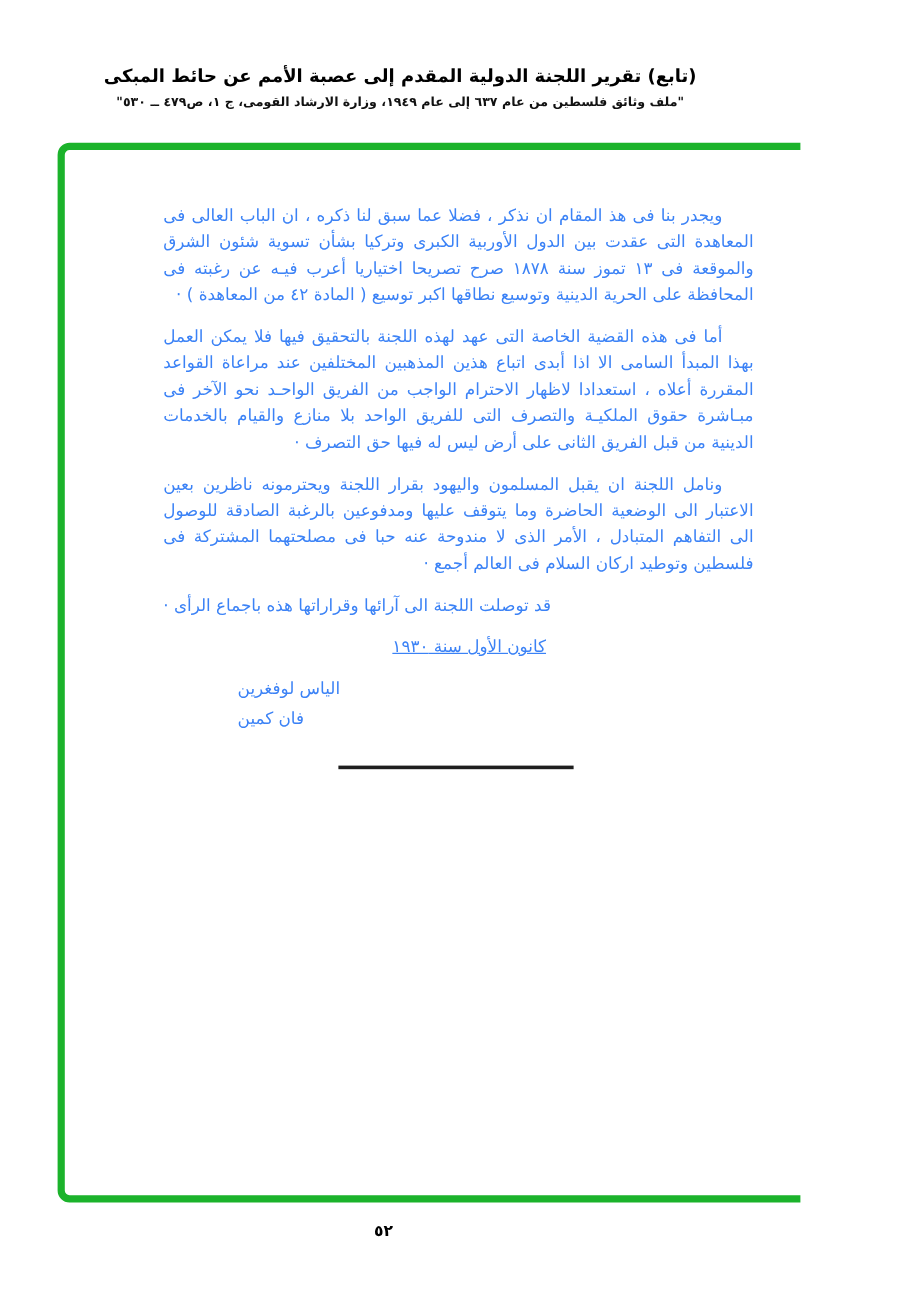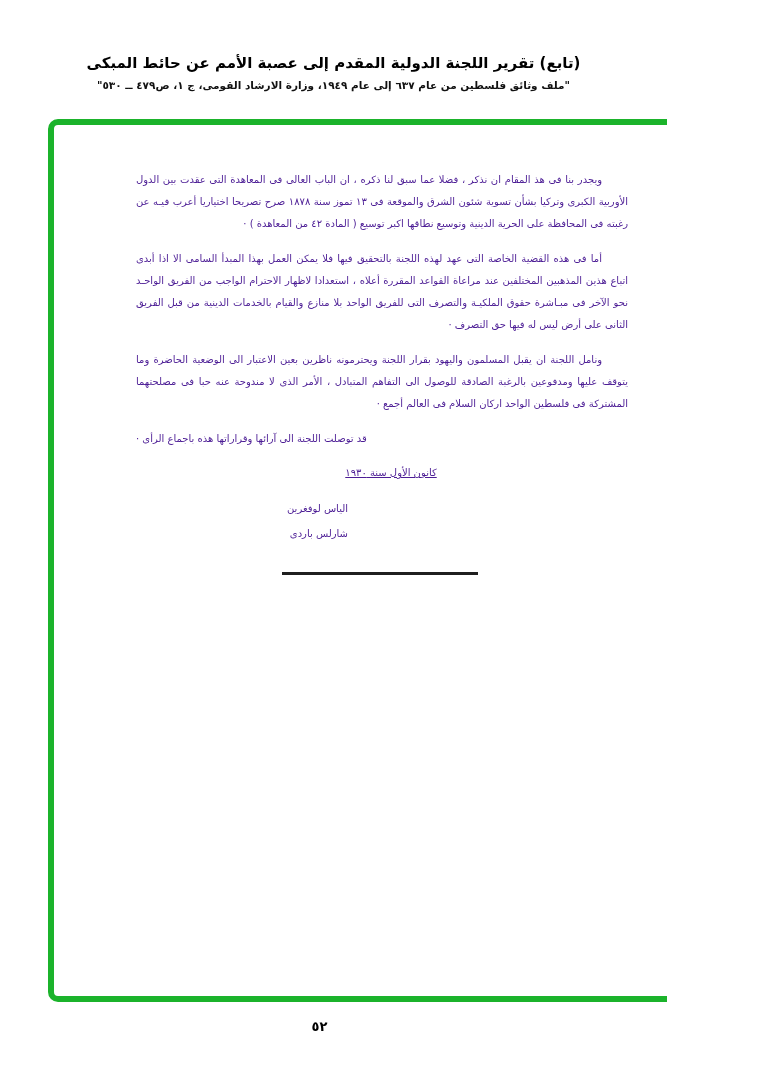--- a/index.html
+++ b/index.html
@@ -40,23 +40,23 @@
     height: 883px;
     box-sizing: border-box;
     border: 6px solid #1bb32b;
     border-radius: 10px;
     background: #ffffff;
   }
   .scan-content {
     direction: rtl;
     width: 492px;
     margin: 44px auto 0;
-    font-size: 10px;
+    font-size: 14px;
     line-height: 22px;
-    color: #4c1d95;
+    color: #3b82f6;
   }
   .scan-content p {
     margin: 0 0 13px 0;
     text-align: justify;
     text-indent: 26px;
   }
   .scan-content p.closing-line {
     text-align: left;
     text-indent: 0;
     padding-right: 106px;
@@ -66,21 +66,21 @@
     text-align: center;
     text-indent: 0;
     padding-left: 18px;
     margin: 0 0 12px 0;
     text-decoration: underline;
   }
   .signatures {
     direction: rtl;
     width: 150px;
     margin: 8px 280px 0 auto;
-    text-align: right;
+    text-align: left;
   }
   .signature-name {
     line-height: 25px;
     white-space: nowrap;
   }
   .sig-rule {
     width: 196px;
     height: 3px;
     background: #1f1f1f;
     margin: 26px 150px 0 auto;
@@ -106,29 +106,29 @@
     <div class="doc-source">"ملف وثائق فلسطين من عام ٦٣٧ إلى عام ١٩٤٩، وزارة الارشاد القومى، ج ١، ص٤٧٩ ــ ٥٣٠"</div>
   </div>
 
   <div class="highlight-box">
     <div class="scan-content">
 
       <p>ويجدر بنا فى هذ المقام ان نذكر ، فضلا عما سبق لنا ذكره ، ان الباب العالى فى المعاهدة التى عقدت بين الدول الأوربية الكبرى وتركيا بشأن تسوية شئون الشرق والموقعة فى ١٣ تموز سنة ١٨٧٨ صرح تصريحا اختياريا أعرب فيـه عن رغبته فى المحافظة على الحرية الدينية وتوسيع نطاقها اكبر توسيع ( المادة ٤٢ من المعاهدة ) ·</p>
 
       <p>أما فى هذه القضية الخاصة التى عهد لهذه اللجنة بالتحقيق فيها فلا يمكن العمل بهذا المبدأ السامى الا اذا أبدى اتباع هذين المذهبين المختلفين عند مراعاة القواعد المقررة أعلاه ، استعدادا لاظهار الاحترام الواجب من الفريق الواحـد نحو الآخر فى مبـاشرة حقوق الملكيـة والتصرف التى للفريق الواحد بلا منازع والقيام بالخدمات الدينية من قبل الفريق الثانى على أرض ليس له فيها حق التصرف ·</p>
 
-      <p>ونامل اللجنة ان يقبل المسلمون واليهود بقرار اللجنة ويحترمونه ناظرين بعين الاعتبار الى الوضعية الحاضرة وما يتوقف عليها ومدفوعين بالرغبة الصادقة للوصول الى التفاهم المتبادل ، الأمر الذى لا مندوحة عنه حبا فى مصلحتهما المشتركة فى فلسطين الواحد اركان السلام فى العالم أجمع ·</p>
+      <p>ونامل اللجنة ان يقبل المسلمون واليهود بقرار اللجنة ويحترمونه ناظرين بعين الاعتبار الى الوضعية الحاضرة وما يتوقف عليها ومدفوعين بالرغبة الصادقة للوصول الى التفاهم المتبادل ، الأمر الذى لا مندوحة عنه حبا فى مصلحتهما المشتركة فى فلسطين وتوطيد اركان السلام فى العالم أجمع ·</p>
 
       <p class="closing-line">قد توصلت اللجنة الى آرائها وقراراتها هذه باجماع الرأى ·</p>
 
       <p class="date-line">كانون الأول سنة ١٩٣٠</p>
 
       <div class="signatures">
         <div class="signature-name">الياس لوفغرين</div>
-        <div class="signature-name">شارلس باردى</div>
+        <div class="signature-name">فان كمين</div>
       </div>
 
       <div class="sig-rule"></div>
 
     </div>
   </div>
 
   <div class="page-number">٥٢</div>
 
 </div>

